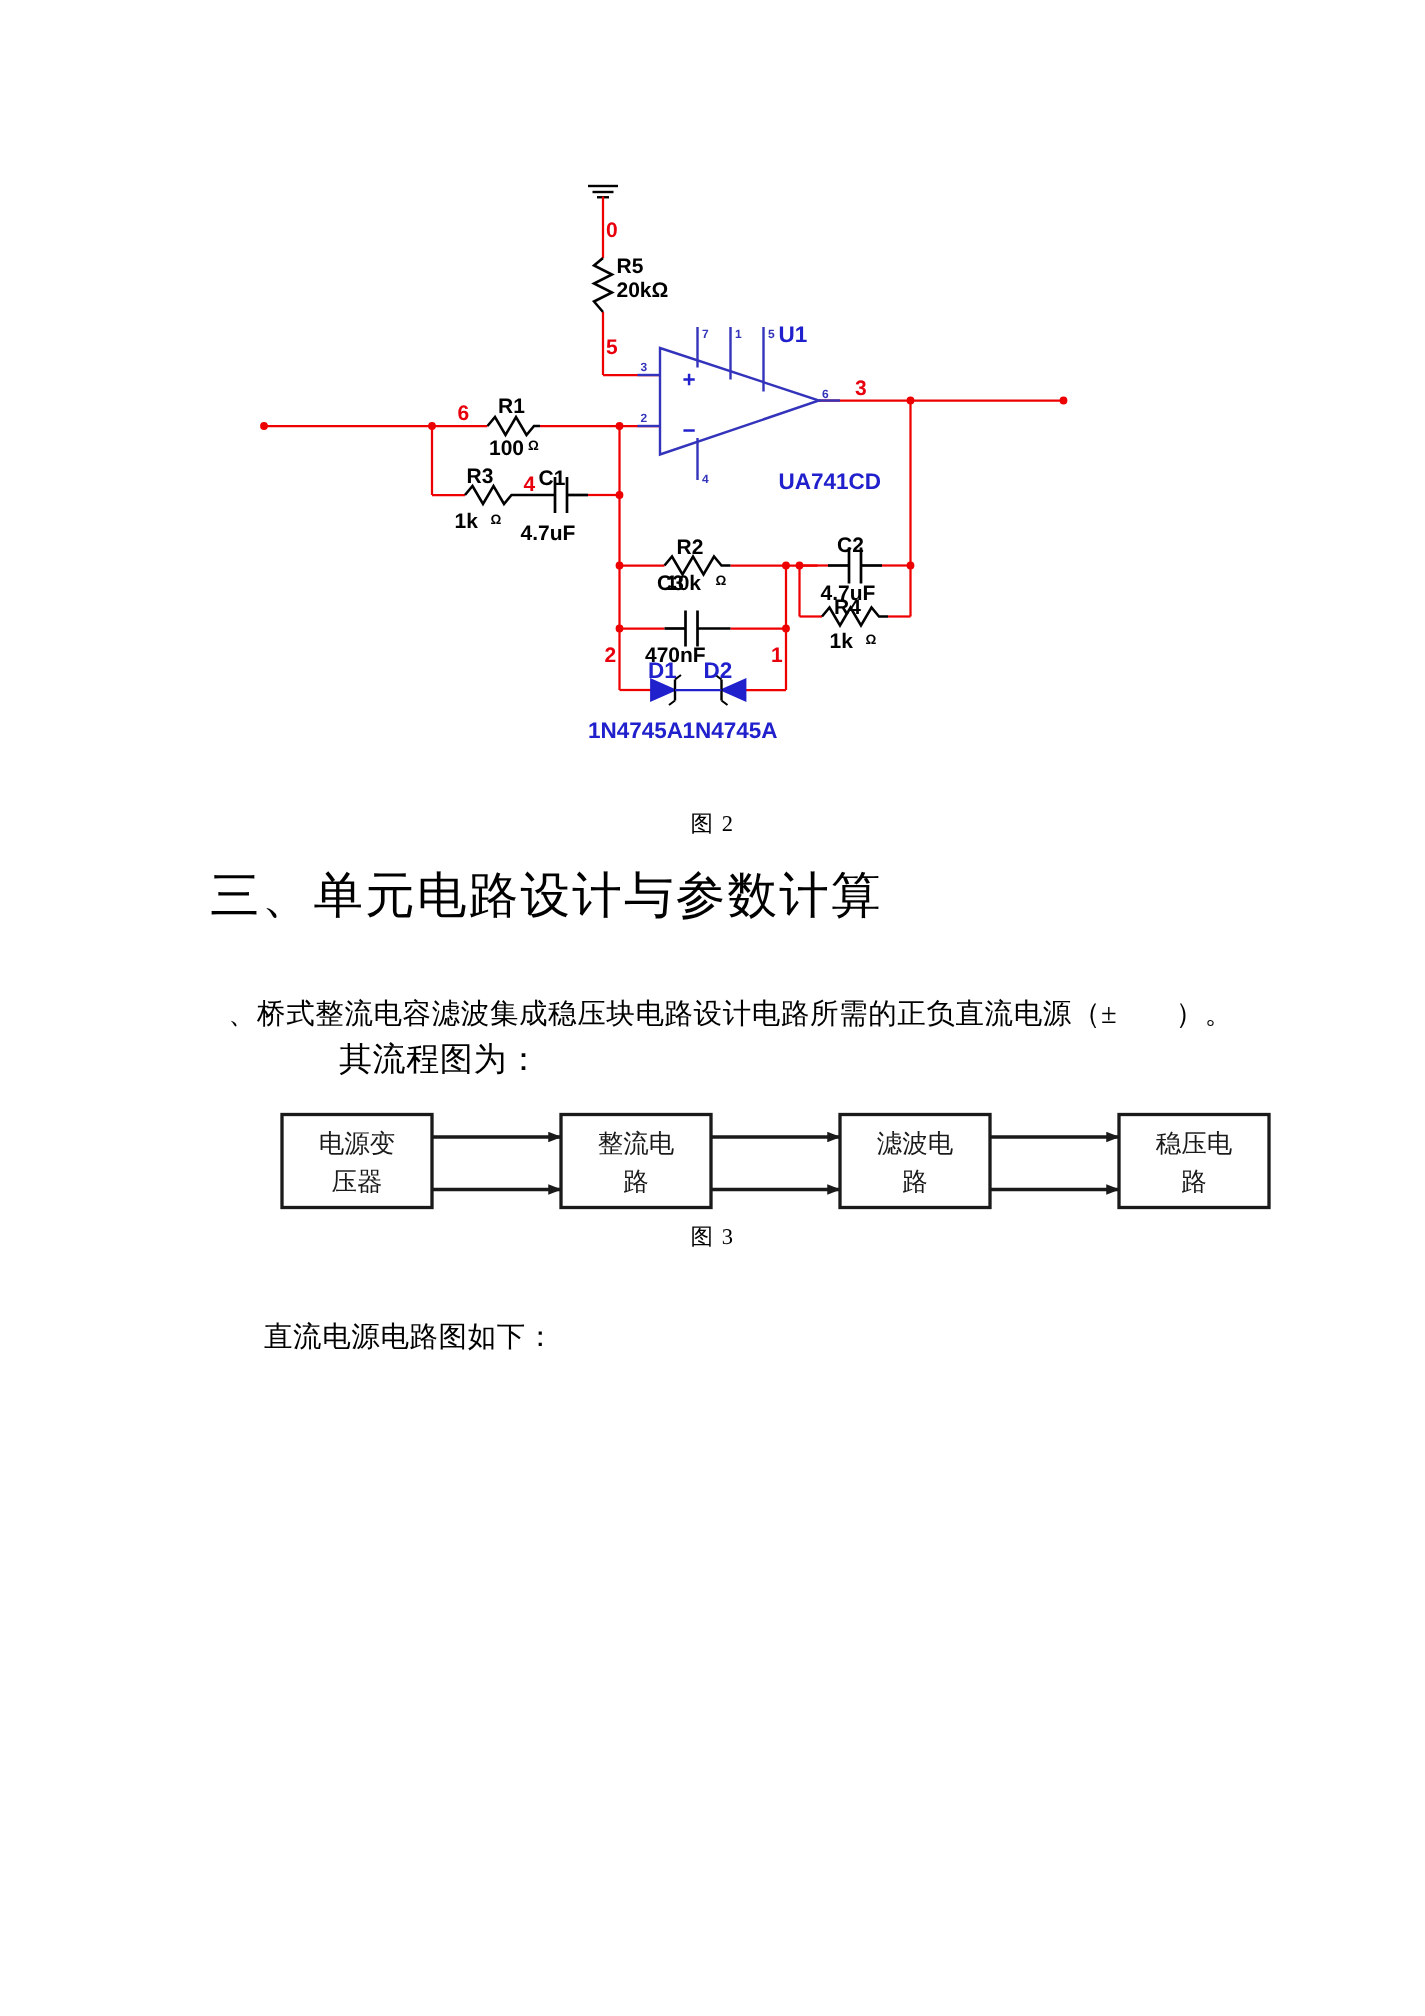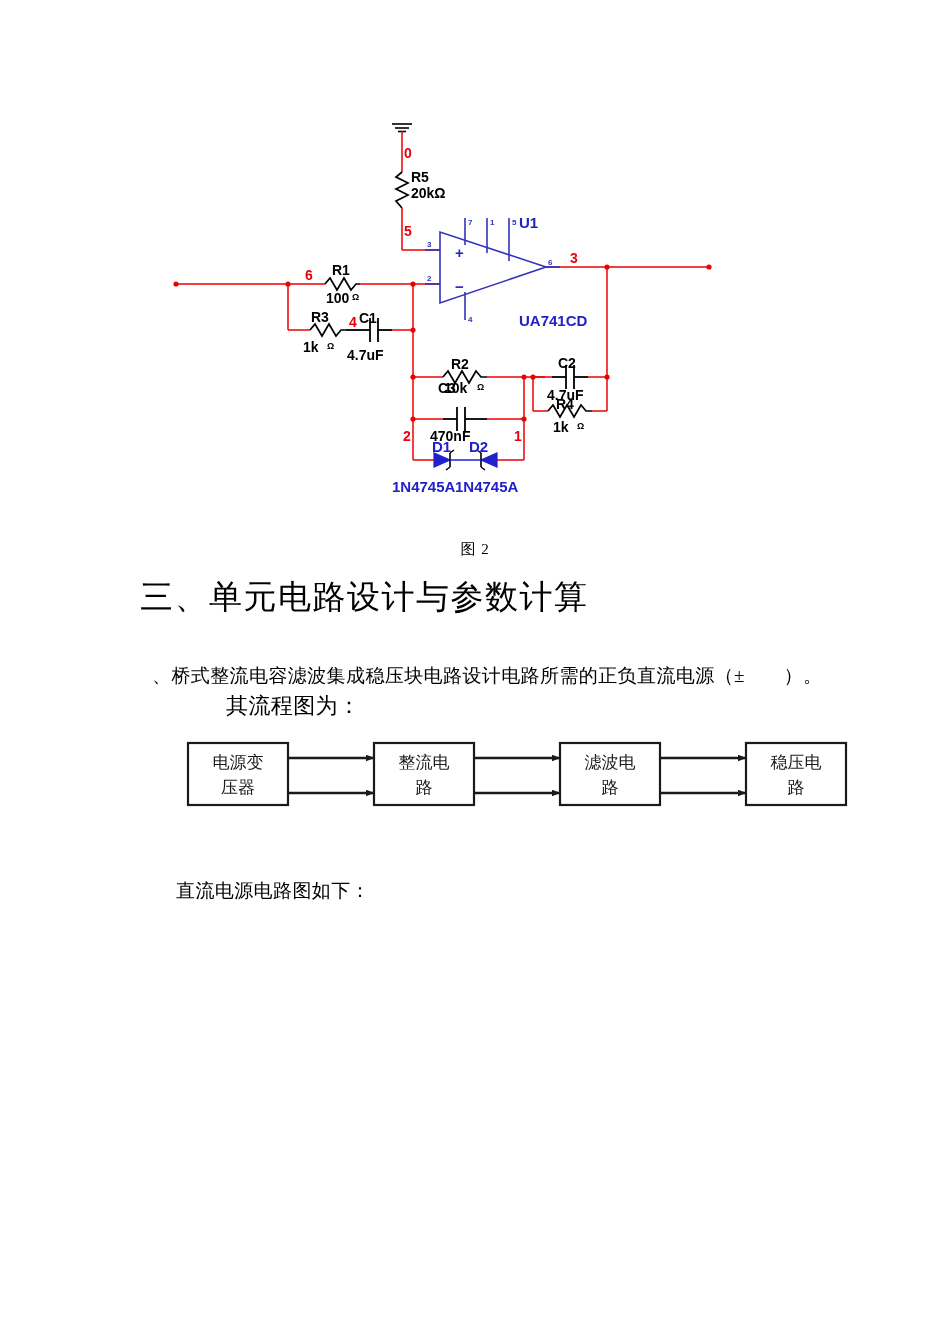--- a/index.html
+++ b/index.html
@@ -330,15 +330,16 @@
       </g>
 
       <g>
         <rect x="746" y="8" width="100" height="62" fill="#ffffff" stroke="#1a1a1a" stroke-width="2.2"></rect>
         <text class="flow-box-text" x="796" y="33" text-anchor="middle">稳压电</text>
         <text class="flow-box-text" x="796" y="58" text-anchor="middle">路</text>
       </g>
     </svg>
   </div>
 
+  <div class="cap-fig3">图 3</div>
   <div class="para-dc">直流电源电路图如下：</div>
 
 </div>
 
 </body></html>

